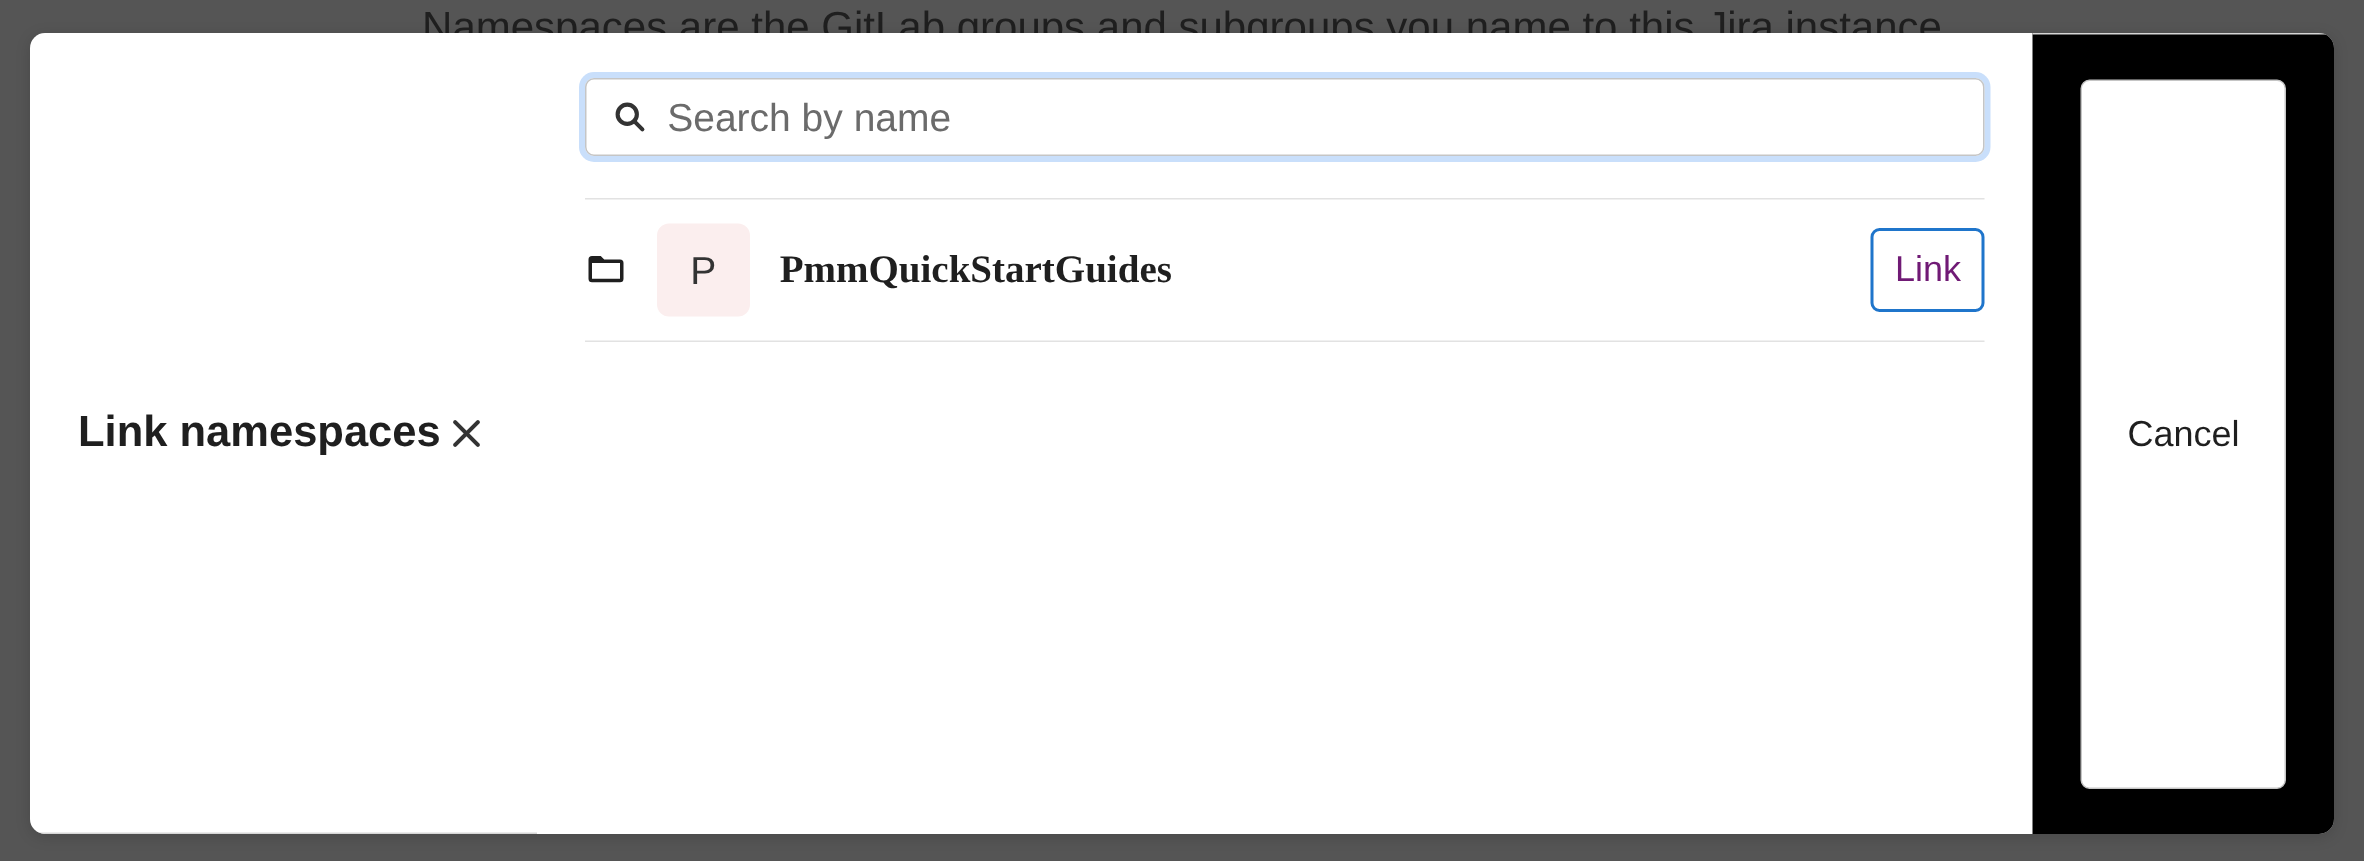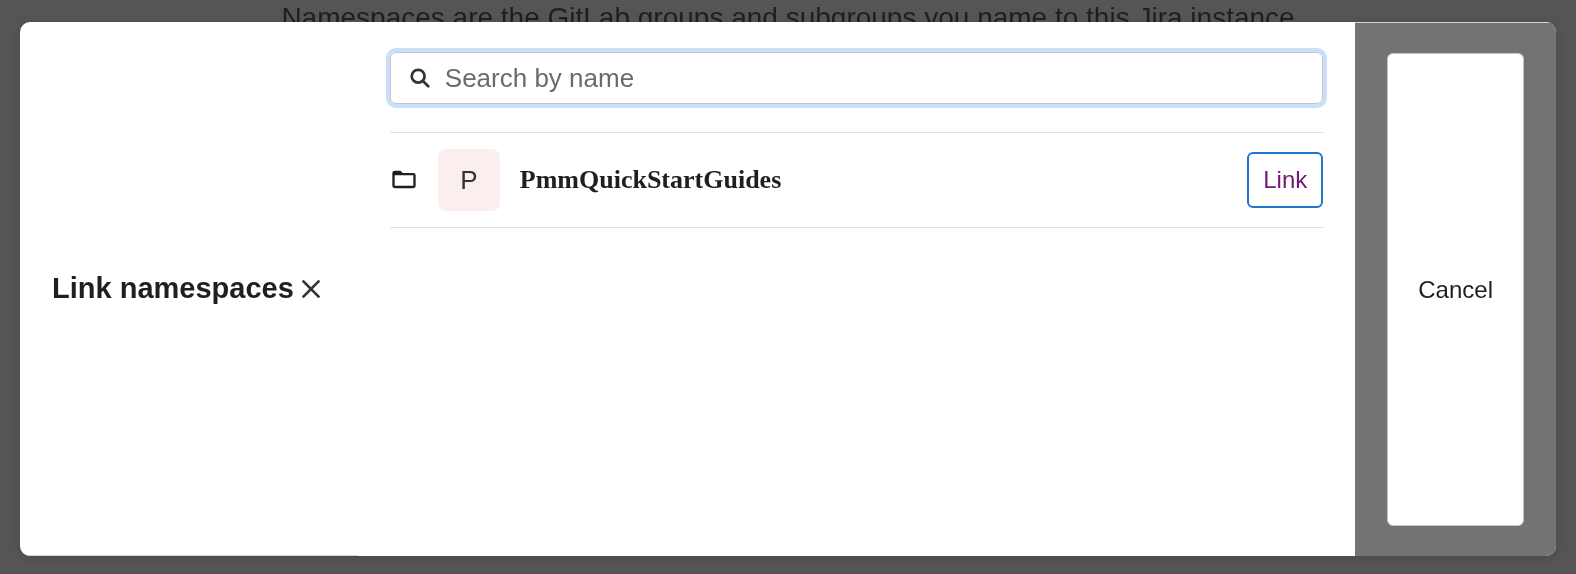--- a/index.html
+++ b/index.html
@@ -132,21 +132,21 @@
       border: 2px solid #1f75cb;
       color: #701a75;
       font-size: 24px;
       font-weight: 500;
       padding: 12px 14px;
       border-radius: 6px;
       cursor: pointer;
     }
     .modal-footer {
       border-top: 1px solid #d6d6d6;
-      background: #737373;
+      background: #000000;
       padding: 30px 32px;
       display: flex;
       justify-content: flex-end;
     }
     .cancel-btn {
       background: #fff;
       border: 1px solid #c5c5c5;
       color: #1f1f1f;
       font-size: 24px;
       padding: 16px 30px;

